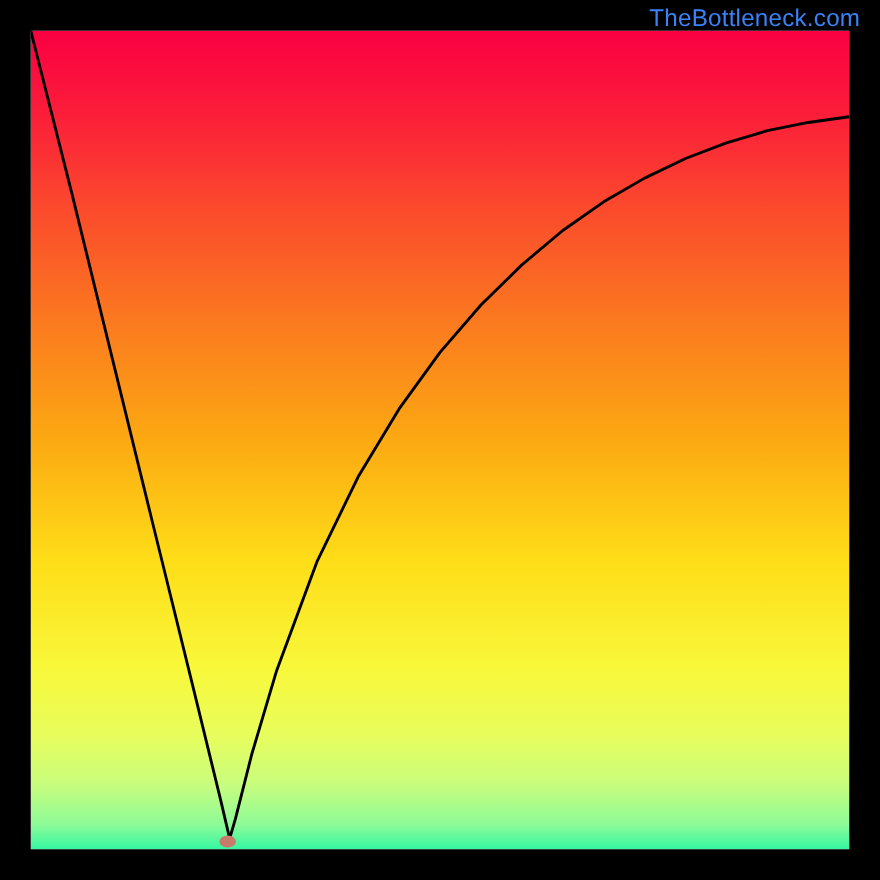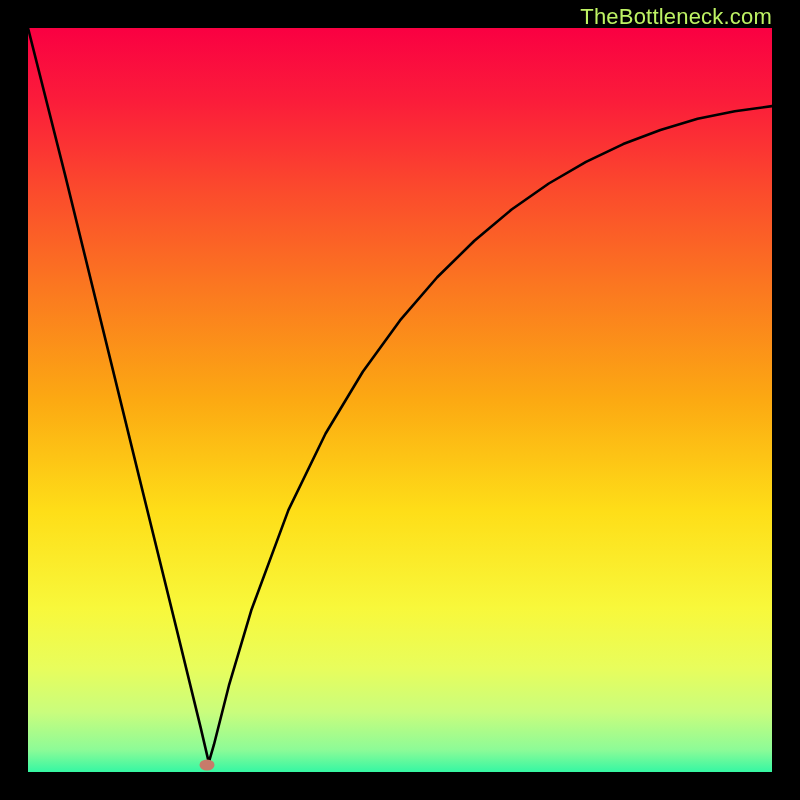--- a/index.html
+++ b/index.html
@@ -22,22 +22,22 @@
   .gradient {
     position: absolute;
     left: 0;
     top: 0;
     width: 100%;
     height: 100%;
   }
   .watermark {
     position: absolute;
     top: 4px;
-    right: 28px;
-    color: #bef264;
+    right: 18px;
+    color: #3b82f6;
     font-size: 22px;
     font-weight: 500;
     letter-spacing: 0.2px;
     z-index: 5;
   }
   svg.curve {
     position: absolute;
     left: 0;
     top: 0;
     width: 100%;

